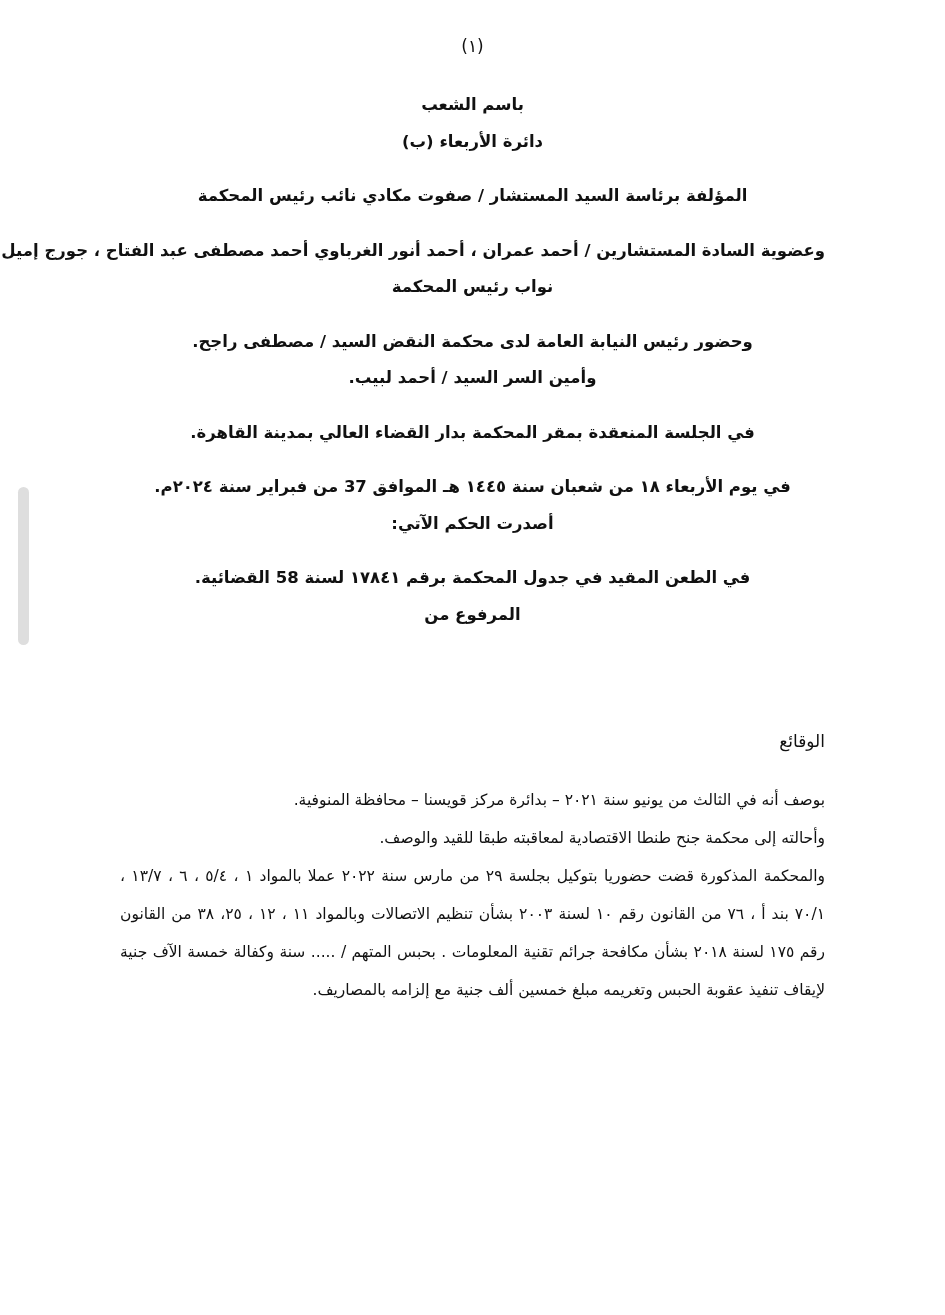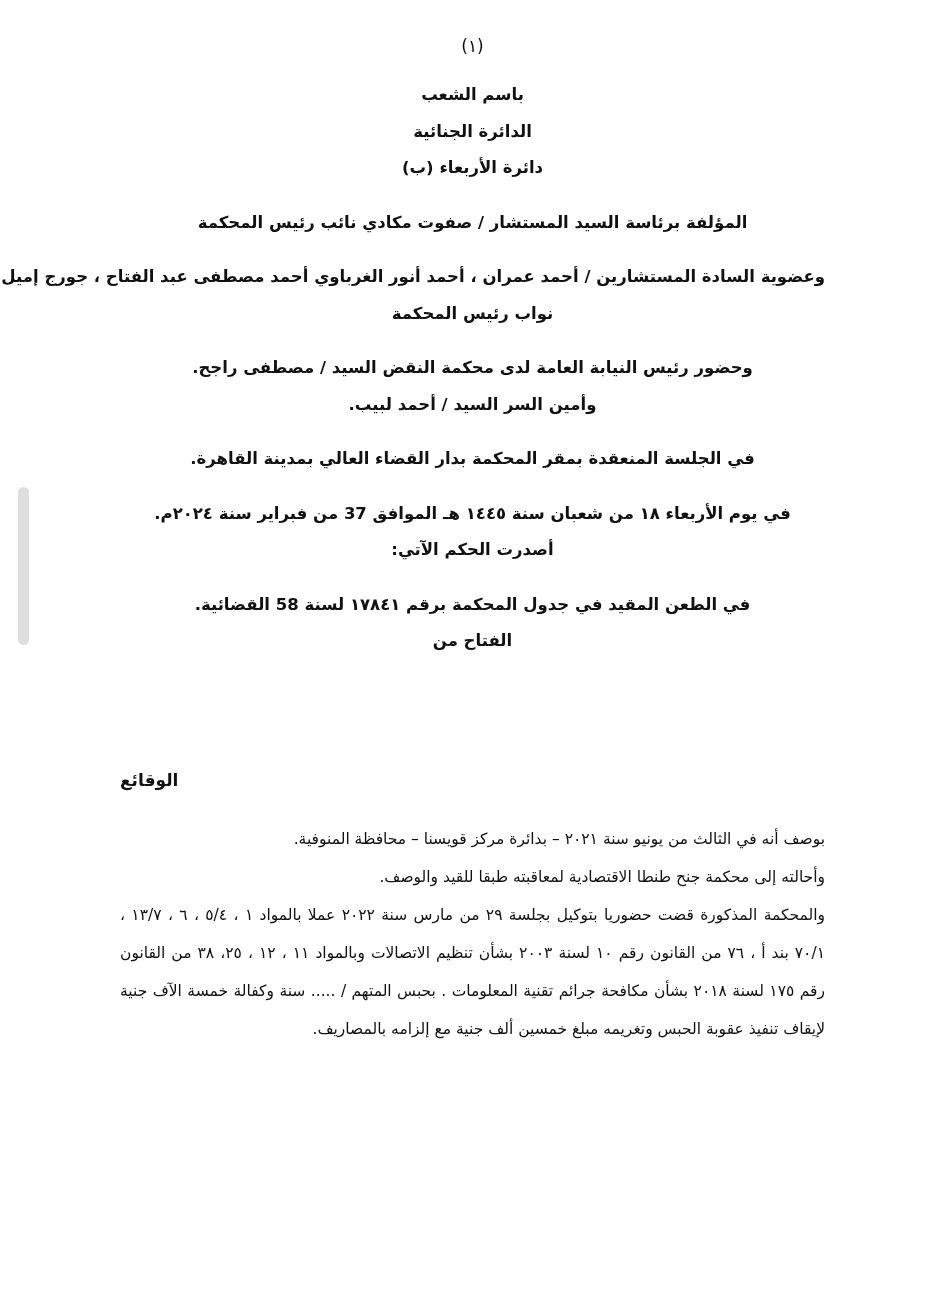--- a/index.html
+++ b/index.html
@@ -51,21 +51,21 @@
     right: 0;
     text-align: center;
     font-size: 17px;
     font-weight: 400;
     letter-spacing: 0.5px;
   }
 
   
   .content {
     position: absolute;
-    top: 87px;
+    top: 97px;
     right: 120px;
     left: 120px;
     width: 705px;
   }
 
   .center-line {
     text-align: center;
     font-size: 16.5px;
     font-weight: bold;
     line-height: 1.0;
@@ -73,24 +73,24 @@
     white-space: nowrap;
   }
 
   .center-line.wide {
     font-size: 16.5px;
     margin-top: 38px;
   }
   .spacer-lg { height: 44px; }
 
   .section-heading {
-    text-align: left;
+    text-align: right;
     font-size: 17px;
-    font-weight: bold;
-    margin: 12px 0 30px 0;
+    font-weight: normal;
+    margin: 0 0 30px 0;
   }
 
   .body-block {
     font-size: 15.5px;
     font-weight: 400;
     line-height: 38px;
     text-align: justify;
     text-justify: inter-word;
   }
 
@@ -110,32 +110,31 @@
 
   <div class="scrollbar-track">
     <div class="scrollbar-thumb"></div>
   </div>
 
   <div class="page-number">(١)</div>
 
   <div class="content">
 
     <div class="center-line">باسم الشعب</div>
-    <div class="center-line">الدائرة الجنائية</div>
     <div class="center-line">دائرة الأربعاء (ب)</div>
     <div class="center-line wide">المؤلفة برئاسة السيد المستشار / صفوت مكادي نائب رئيس المحكمة</div>
     <div class="center-line wide">وعضوية السادة المستشارين / أحمد عمران ، أحمد أنور الغرباوي أحمد مصطفى عبد الفتاح ، جورج إميل الطويل</div>
     <div class="center-line">نواب رئيس المحكمة</div>
     <div class="center-line wide">وحضور رئيس النيابة العامة لدى محكمة النقض السيد / مصطفى راجح.</div>
     <div class="center-line">وأمين السر السيد / أحمد لبيب.</div>
     <div class="center-line wide">في الجلسة المنعقدة بمقر المحكمة بدار القضاء العالي بمدينة القاهرة.</div>
     <div class="center-line wide">في يوم الأربعاء ١٨ من شعبان سنة ١٤٤٥ هـ الموافق 37 من فبراير سنة ٢٠٢٤م.</div>
     <div class="center-line">أصدرت الحكم الآتي:</div>
     <div class="center-line wide">في الطعن المقيد في جدول المحكمة برقم ١٧٨٤١ لسنة 58 القضائية.</div>
-    <div class="center-line">الفتاح من</div>
+    <div class="center-line">المرفوع من</div>
 
     <div class="spacer-lg"></div>
 
 
     <div class="spacer-lg"></div>
 
     <div class="section-heading">الوقائع</div>
 
     <div class="body-block">
       <p class="body-para">بوصف أنه في الثالث من يونيو سنة ٢٠٢١ – بدائرة مركز قويسنا – محافظة المنوفية.</p>

